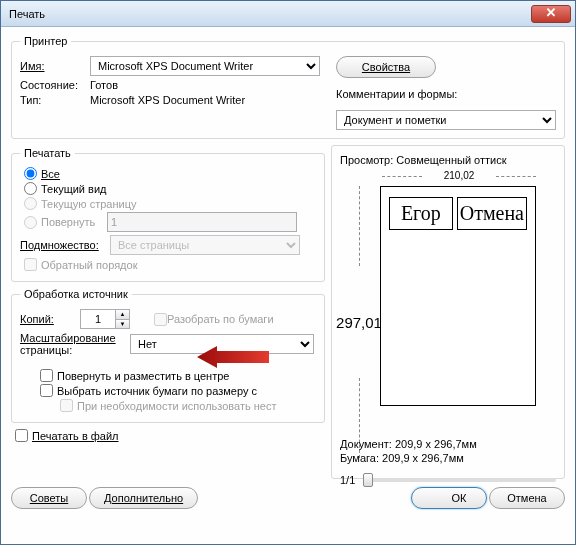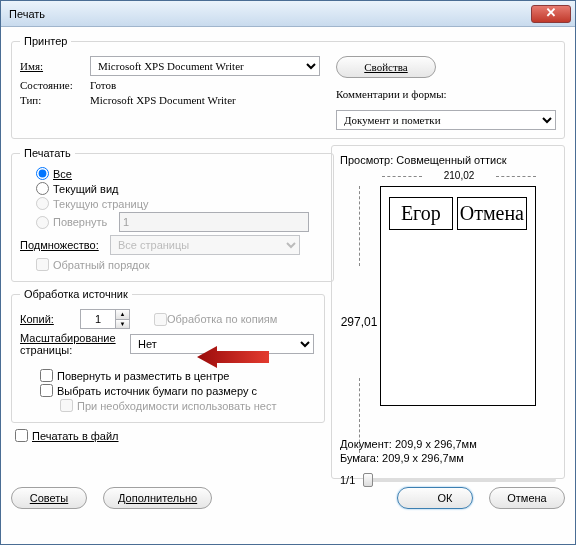--- a/index.html
+++ b/index.html
@@ -74,27 +74,27 @@
     background: linear-gradient(#fdfdfd, #e6e6e6);
     border: 1px solid #a0a0a0;
     border-radius: 11px;
     height: 22px;
     padding: 0 14px;
     font: inherit;
     cursor: pointer;
     min-width: 76px;
   }
   .btn.primary { border: 1px solid #3c7fb1; box-shadow: 0 0 2px #6bb0e5; padding-left: 34px; }
-  .top-cols { display: flex; gap: 10px; font-family: Liberation Serif, serif; }
+  .top-cols { display: flex; gap: 10px; }
   .top-left { flex: 1; }
   .top-right { width: 220px; }
   .mid-cols { display: flex; gap: 6px; }
   .mid-left { width: 314px; }
   .mid-right { flex: 1; }
-  .radio-row, .chk-row { display: flex; align-items: center; gap: 4px; margin: 2px 16px; }
+  .radio-row, .chk-row { display: flex; align-items: center; gap: 4px; margin: 2px 4px; }
   input[type="radio"], input[type="checkbox"] { margin: 0; }
   .spinner {
     display: inline-flex;
     border: 1px solid #abadb3;
     height: 20px;
   }
   .spinner input { border: none; width: 34px; text-align: center; height: 18px; }
   .spinner .arrows { display: flex; flex-direction: column; width: 14px; }
   .spinner .arrows div {
     flex: 1; background: linear-gradient(#fdfdfd,#e2e2e2);
@@ -122,21 +122,21 @@
     border-top: 1px dashed #888;
     width: 40px;
   }
   .dim-top::before { left: 0; }
   .dim-top::after { right: 0; }
   .dim-left {
     position: absolute;
     left: 10px; top: 40px; bottom: 20px;
     width: 34px;
     display: flex; align-items: center; justify-content: center;
-    font-size: 12px;
+    font-size: 15px;
   }
   .dim-left span { transform: rotate(0deg); }
   .dim-left::before, .dim-left::after {
     content: "";
     position: absolute;
     left: 50%; width: 0;
     border-left: 1px dashed #888;
     height: 80px;
   }
   .dim-left::before { top: 0; }
@@ -176,21 +176,21 @@
     position: absolute; left: 0; top: -5px;
     width: 10px; height: 14px;
     background: linear-gradient(#fdfdfd,#dcdcdc);
     border: 1px solid #8a8a8a;
     border-radius: 2px;
   }
   .footer {
     display: flex;
     align-items: center;
     margin-top: 8px;
-    gap: 16px;
+    gap: 2px;
   }
   .footer .spacer { flex: 1; }
   .red-arrow {
     position: absolute;
     left: 196px;
     top: 319px;
     width: 72px;
     height: 22px;
     pointer-events: none;
   }
@@ -278,21 +278,21 @@
             <span style="width:60px"><span class="under">Копий:</span></span>
             <div class="spinner">
               <input type="text" value="1" style="">
               <div class="arrows">
                 <div>▲</div>
                 <div>▼</div>
               </div>
             </div>
             <span style="width:24px"></span>
             <input type="checkbox" disabled="" style="">
-            <span class="disabled">Обработка по копиям</span>
+            <span class="disabled">Разобрать по бумаги</span>
           </div>
           <div class="row">
             <div style="width:110px">
               <div><span class="under">Масштабирование</span></div>
               <div>страницы:</div>
             </div>
             <select style="width:184px">
               <option>Нет</option>
             </select>
           </div>

